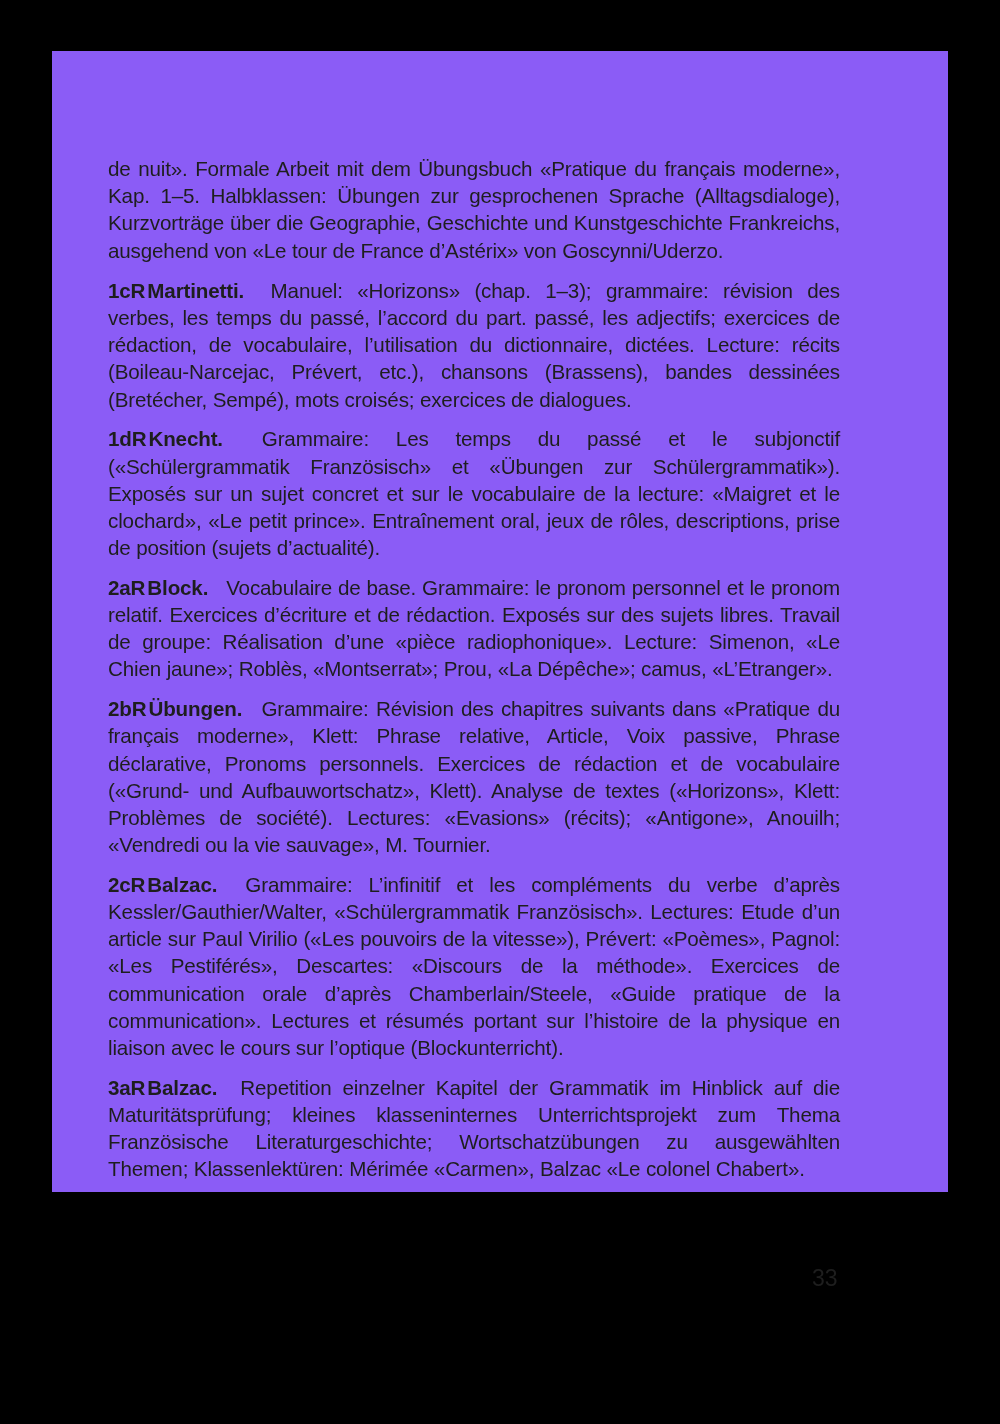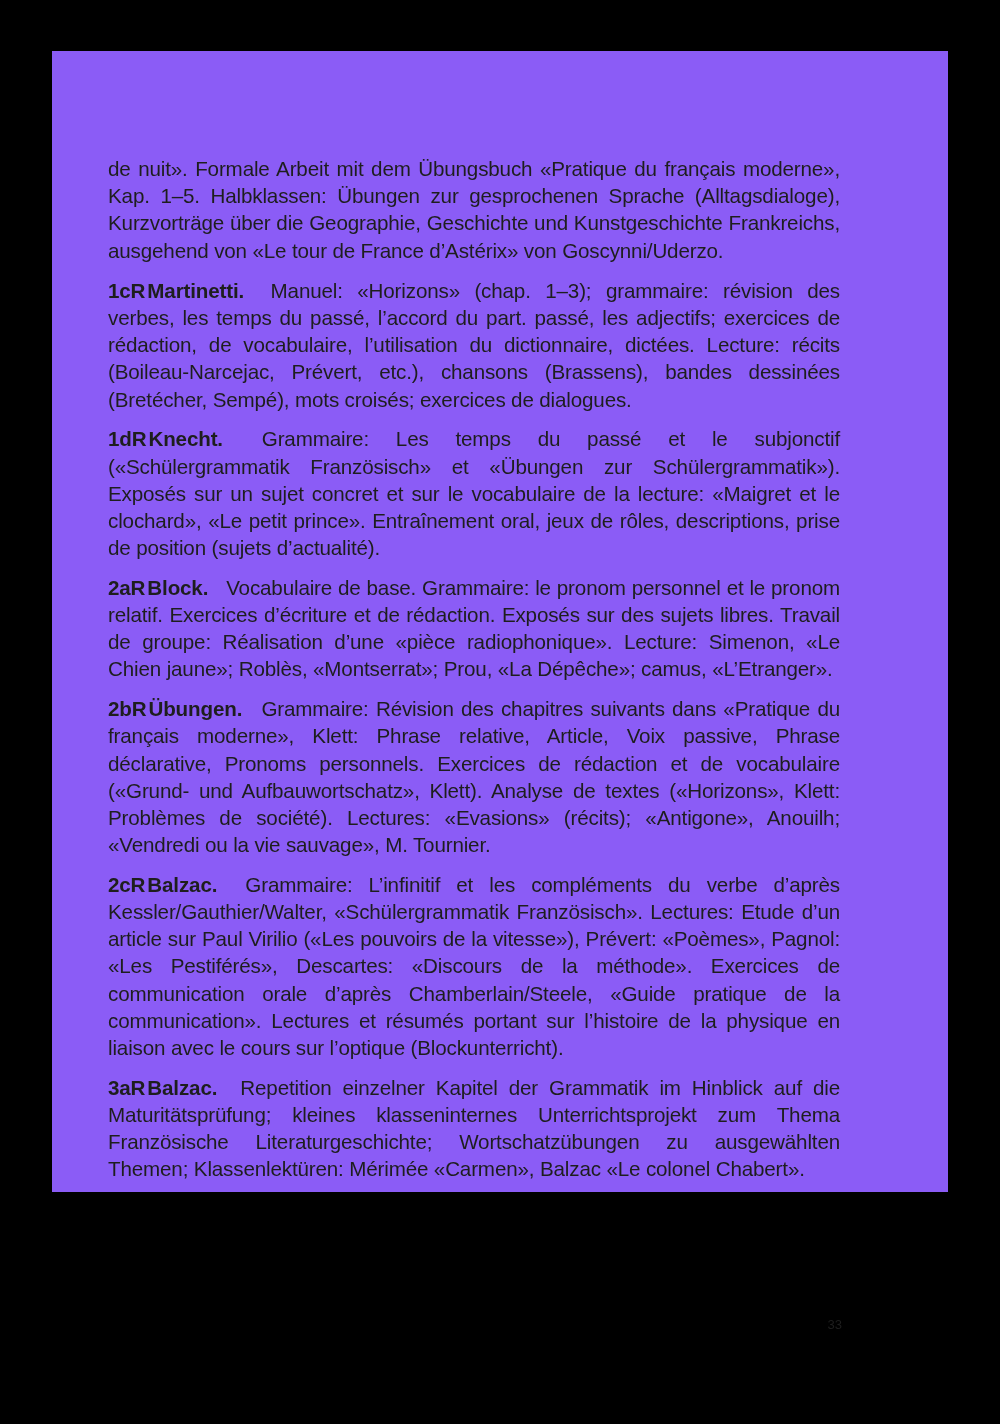--- a/index.html
+++ b/index.html
@@ -44,24 +44,23 @@
       font-weight: bold;
       margin-right: 2px;
     }
     .name {
       font-weight: bold;
       margin-right: 12px;
     }
     .page-number {
       position: absolute;
       left: 760px;
-      top: 1266px;
+      top: 1214px;
       width: 30px;
-      text-align: right;
-      font-size: 13px;
+      font-size: 23px;
       color: #1e1e1e;
     }
   </style>
 </head>
 <body>
 
 <div class="page">
   <div class="text-block">
 
     <p class="para-lead">

